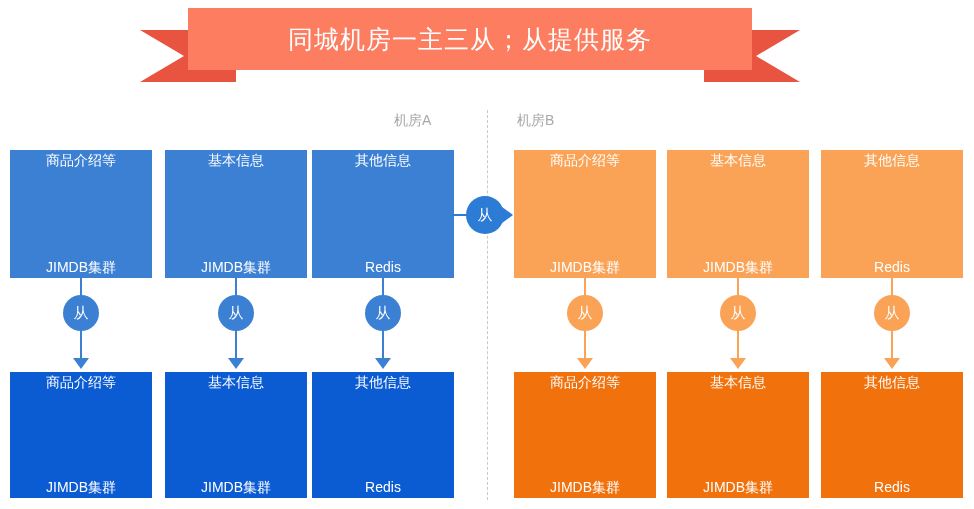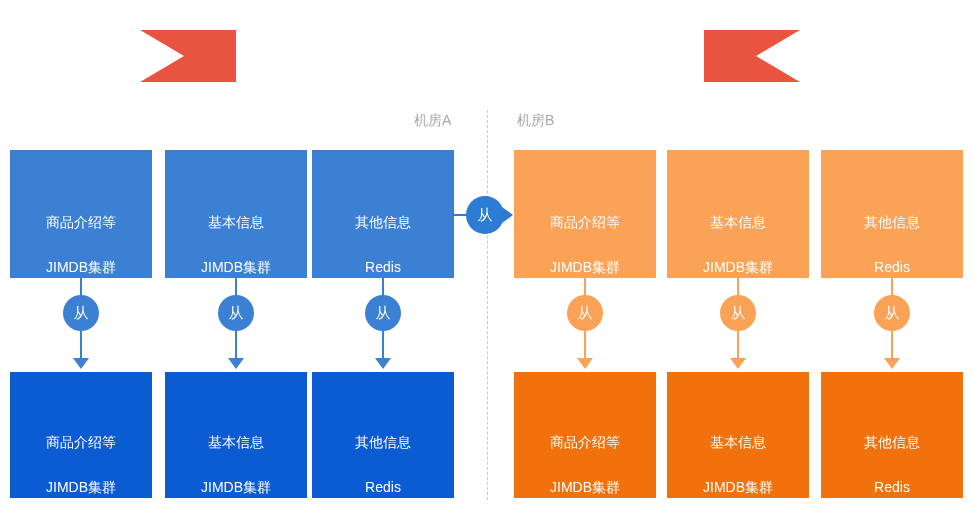--- a/index.html
+++ b/index.html
@@ -57,41 +57,41 @@
   }
 
   
   .room-label {
     position: absolute;
     top: 112px;
     font-size: 14px;
     color: #a8a8a8;
     white-space: nowrap;
   }
-  #room-label-a { left: 414px; }
+  #room-label-a { left: 394px; }
   #room-label-b { left: 517px; }
 
   #divider {
     position: absolute;
     left: 487px;
     top: 110px;
     width: 0px;
     height: 390px;
     border-left: 1px dashed #c9c9c9;
   }
 
   
   .node-box {
     position: absolute;
     width: 142px;
     height: 128px;
     display: flex;
     flex-direction: column;
     align-items: center;
-    justify-content: flex-end;
+    justify-content: space-between;
     color: #ffffff;
     font-size: 14px;
     line-height: 21px;
     text-align: center;
     box-sizing: border-box;
   }
   .node-box .line2 { white-space: nowrap; margin-top: 24px; }
   .node-box .line1 { white-space: nowrap; }
 
   .row-top    { top: 150px; }
@@ -200,20 +200,23 @@
     color: #ffffff;
     font-size: 15px;
   }
 </style>
 </head>
 <body>
 
 <div id="banner">
   <div class="ribbon-tail left"></div>
   <div class="ribbon-tail right"></div>
+  <div class="ribbon-body">
+    <span class="ribbon-title">同城机房一主三从；从提供服务</span>
+  </div>
 </div>
 
 <div class="room-label" id="room-label-a">机房A</div>
 <div class="room-label" id="room-label-b">机房B</div>
 <div id="divider"></div>
 
 <div class="node-box row-top blue-light cA1">
   <span class="line1">商品介绍等</span>
   <span class="line2">JIMDB集群</span>
 </div>

